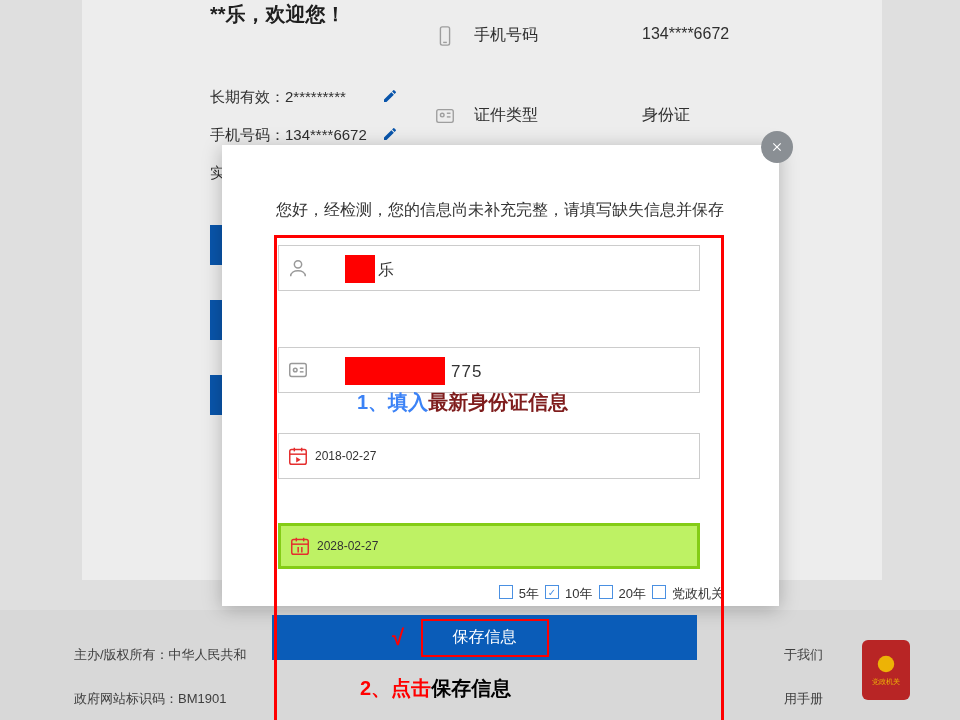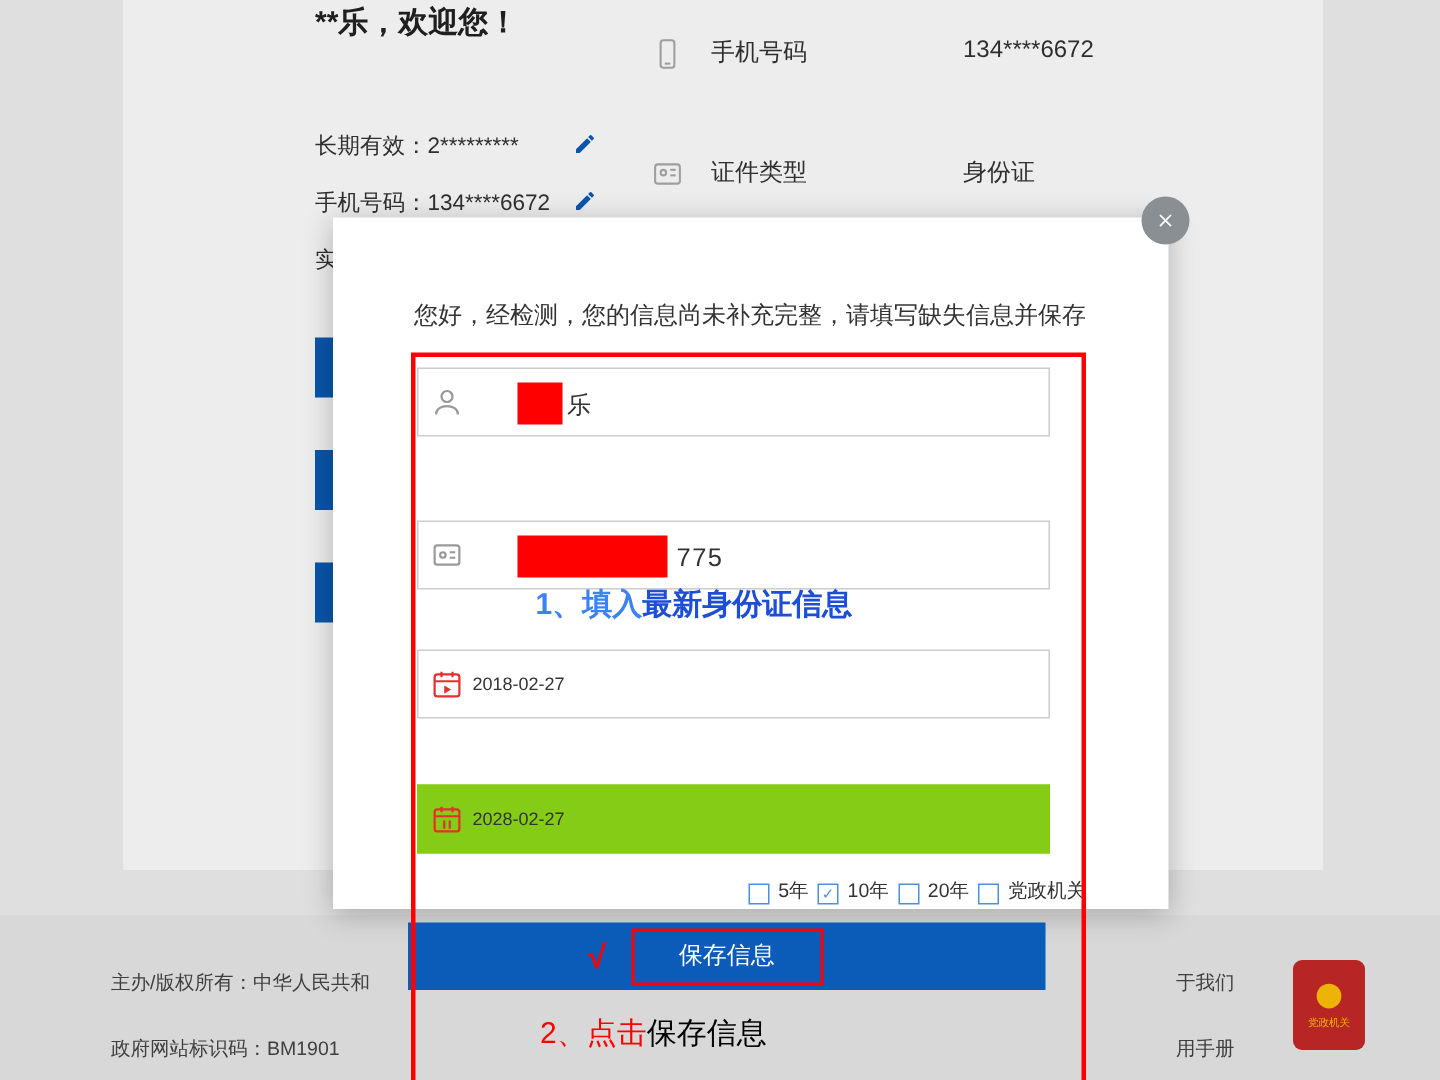--- a/index.html
+++ b/index.html
@@ -30,39 +30,39 @@
 .emblem{position:absolute;right:50px;top:30px;width:48px;height:60px;background:#c62828;border-radius:6px;display:flex;flex-direction:column;align-items:center;justify-content:center;gap:2px}
 .emblem svg{width:22px;height:22px;fill:#ffc107}
 .emblem span{font-size:7px;color:#ffc107}
 
 .modal{position:absolute;left:222px;top:145px;width:557px;height:461px;background:#fff;box-shadow:0 3px 18px rgba(0,0,0,.25)}
 .close{position:absolute;right:-14px;top:-14px;width:32px;height:32px;border-radius:50%;background:#8a8f94;display:flex;align-items:center;justify-content:center;cursor:pointer}
 .close svg{width:14px;height:14px;fill:#fff}
 .mtitle{position:absolute;left:54px;top:55px;font-size:16px;color:#333}
 .redframe{position:absolute;left:52px;top:90px;width:450px;height:490px;border:3px solid red;pointer-events:none}
 .field{position:absolute;left:56px;width:422px;height:46px;border:1px solid #ccc;display:flex;align-items:center;padding-left:36px;background:#fff}
-.field.focus{border:1px solid #84cc16;background:#84cc16}
+.field.focus{border:3px solid #84cc16;background:#bef264}
 .fA{top:100px}.fB{top:202px}.fC{top:288px}.fD{top:378px}
 .ficon{position:absolute;left:8px;top:50%;transform:translateY(-50%);width:22px;height:22px}
 .ficon svg{width:22px;height:22px;fill:none;stroke:#999;stroke-width:1.6}
 .ficon.cal svg{stroke:#e52e2e}
 .field input{border:none;outline:none;font-size:12px;width:100%;background:transparent;color:#333}
 .redact{position:absolute;top:9px;height:28px;background:red}
 .rA{left:66px;width:30px}
 .rB{left:66px;width:100px}
 .nameend{position:absolute;left:99px;top:14px;font-size:16px;color:#333}
 .idend{position:absolute;left:172px;top:14px;font-size:17px;color:#333;letter-spacing:1px}
 .hint1{position:absolute;left:135px;top:244px;font-size:20px;font-weight:700}
-.hint1 .red{color:#3b82f6}.hint1 .blk{color:#1d4ed8}
-.durs{position:absolute;right:55px;top:440px;font-size:13px;color:#333;display:flex;gap:6px;align-items:flex-end}
+.hint1 .red{color:#3b82f6}.hint1 .blk{color:#7f1d1d}
+.durs{position:absolute;right:55px;top:440px;font-size:13px;color:#333;display:flex;gap:6px;align-items:flex-start}
 .chk{width:14px;height:14px;border:1.5px solid #4a90e2;display:inline-flex;align-items:center;justify-content:center;font-size:10px;color:#4a90e2}
 .savewrap{position:absolute;left:50px;top:470px;width:425px;height:45px;background:#0a5cb8;display:flex;align-items:center;justify-content:center}
 .tick{position:absolute;left:120px;color:red;font-size:22px;font-weight:700}
 .savebtn{width:128px;height:38px;border:2px solid red;color:#fff;font-size:16px;display:flex;align-items:center;justify-content:center;cursor:pointer}
-.hint2{position:absolute;left:138px;top:530px;font-size:20px;font-weight:400}
+.hint2{position:absolute;left:138px;top:530px;font-size:20px;font-weight:700}
 .hint2 .red{color:red}.hint2 .blk{color:#000}
 </style>
 </head>
 <body>
 
 <div class="bg">
   <div class="card">
     <div class="welcome">**乐，欢迎您！</div>
     <div class="info l1"><span>长期有效：</span><span>2*********</span></div>
     <span class="pencil p1"><svg viewBox="0 0 24 24">

